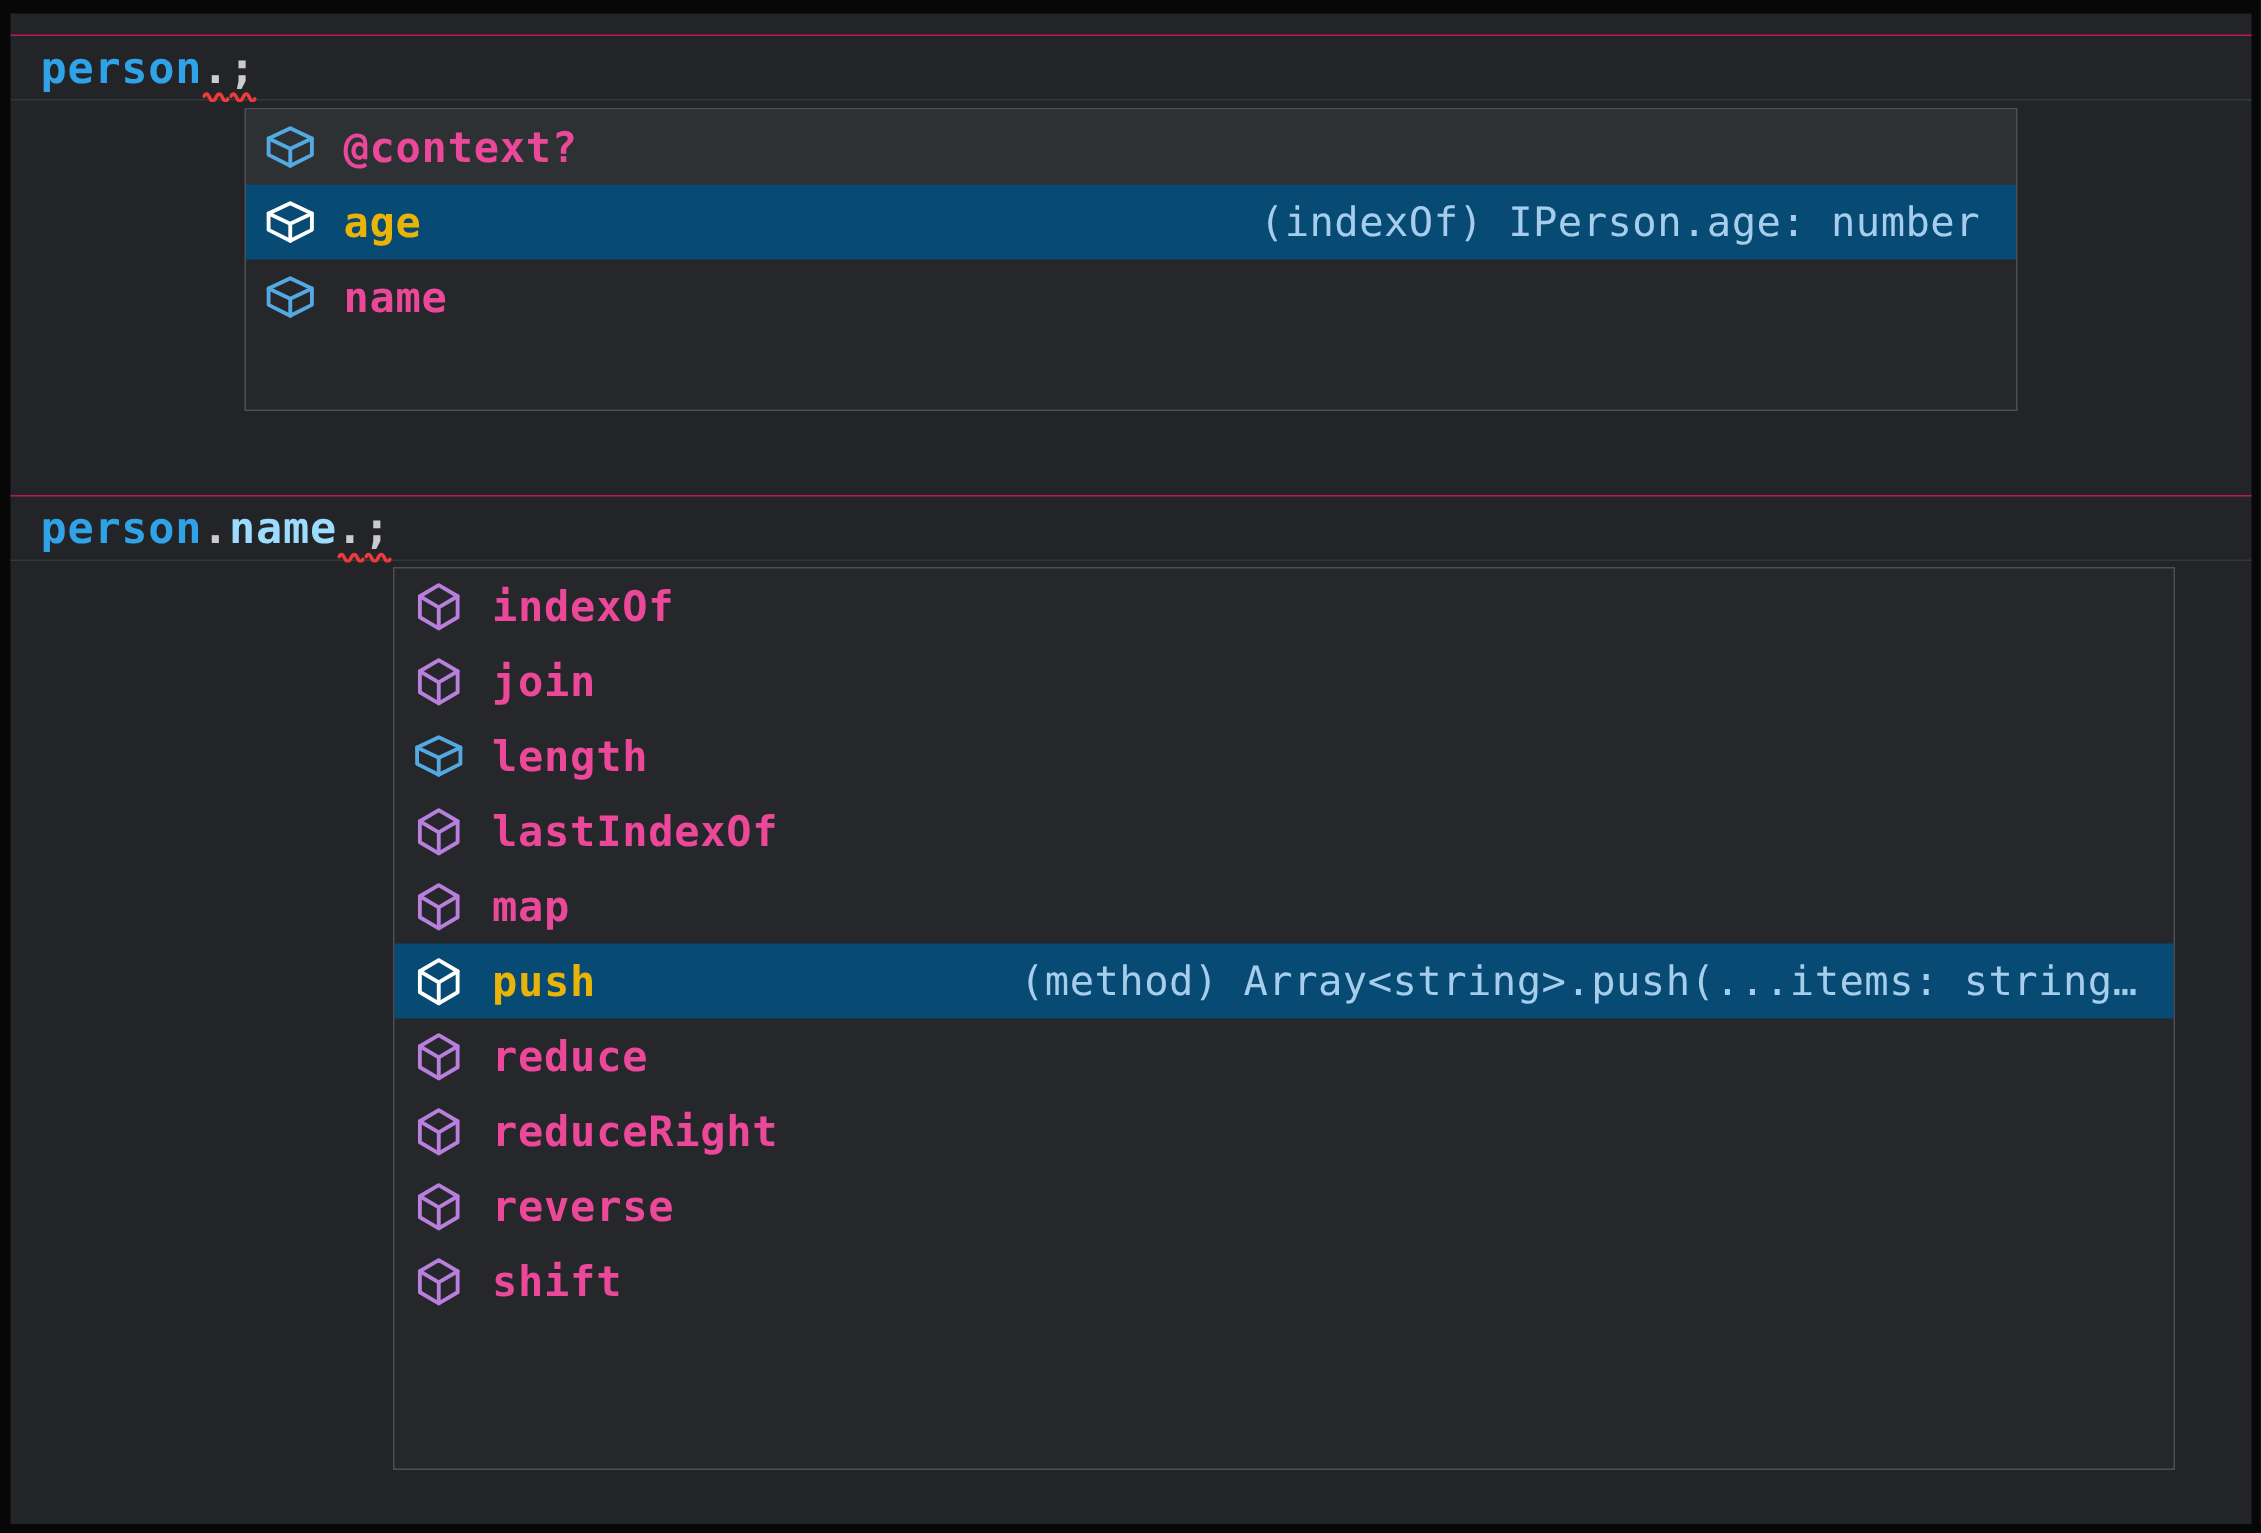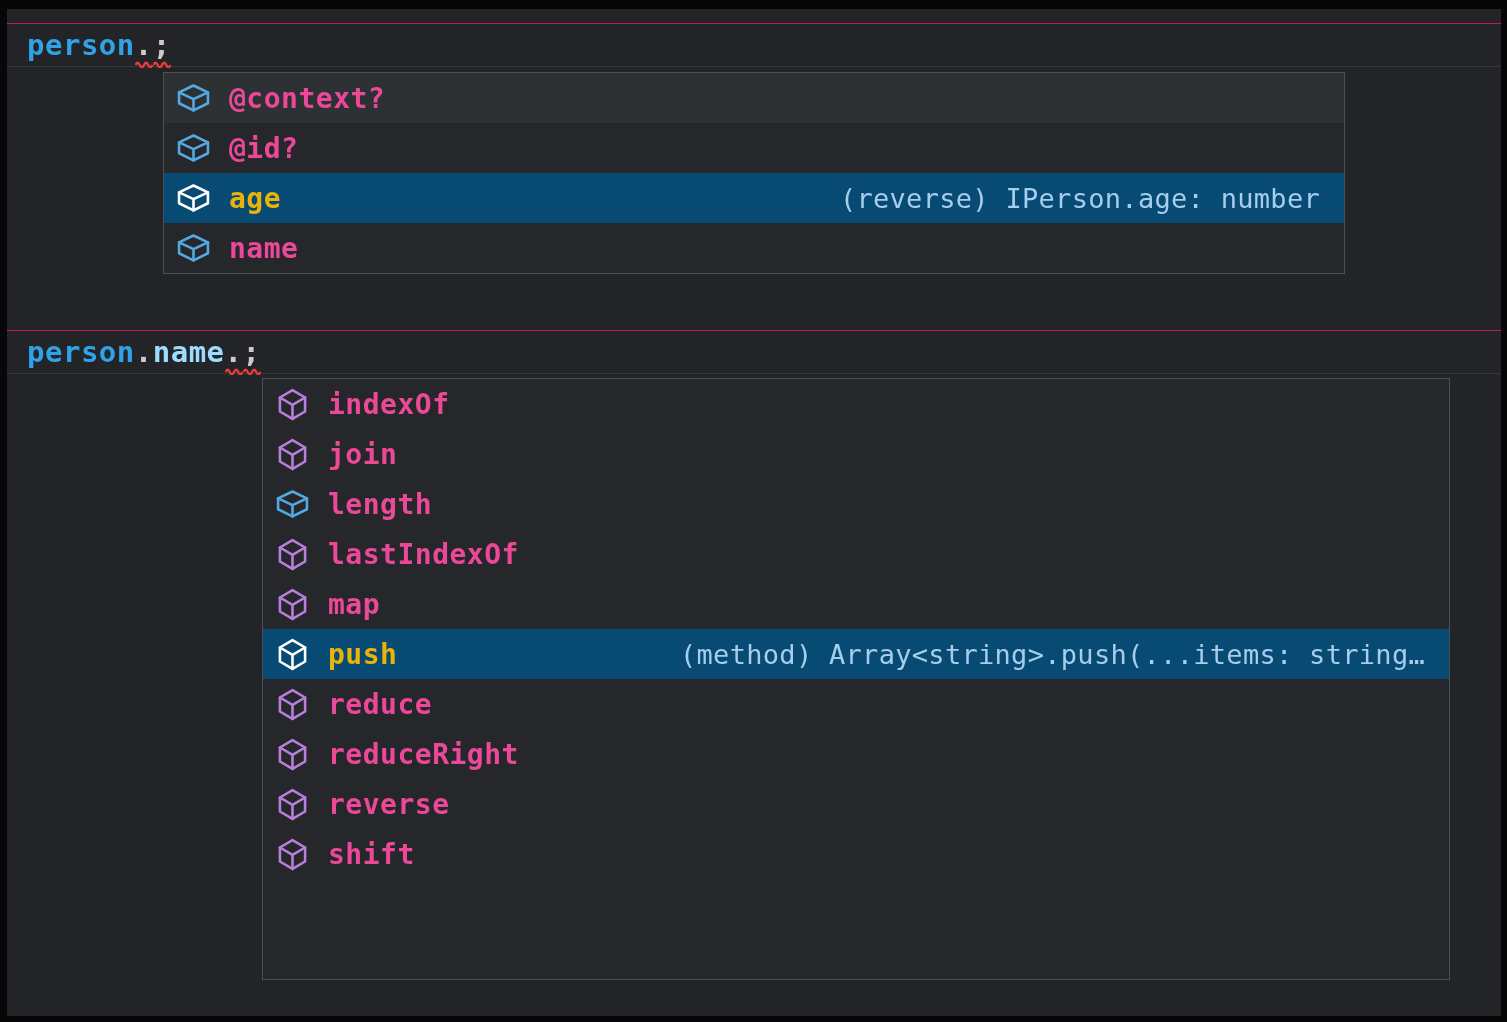--- a/index.html
+++ b/index.html
@@ -74,42 +74,31 @@
         <svg class="ic-field" viewBox="0 0 16 16">
             <path d="M8 1.7 L15 5 L15 10.3 L8 13.8 L1 10.3 L1 5 Z"></path>
             <path d="M1 5 L8 8.3 L15 5 M8 8.3 L8 13.8"></path>
           </svg>
 
       </span>
       <span class="slabel">@context?</span>
       <span class="sdetail"></span>
     </div>
 
-    <div class="srow">
-      <span class="sicon" data-kind="field">
-        <svg class="ic-field" viewBox="0 0 16 16">
-            <path d="M8 1.7 L15 5 L15 10.3 L8 13.8 L1 10.3 L1 5 Z"></path>
-            <path d="M1 5 L8 8.3 L15 5 M8 8.3 L8 13.8"></path>
-          </svg>
-
-      </span>
-      <span class="slabel">@id?</span>
-      <span class="sdetail"></span>
-    </div>
 
     <div class="srow" data-selected="true">
       <span class="sicon" data-kind="field">
         <svg class="ic-field" viewBox="0 0 16 16">
             <path d="M8 1.7 L15 5 L15 10.3 L8 13.8 L1 10.3 L1 5 Z"></path>
             <path d="M1 5 L8 8.3 L15 5 M8 8.3 L8 13.8"></path>
           </svg>
 
       </span>
       <span class="slabel">age</span>
-      <span class="sdetail">(reverse) IPerson.age: number</span>
+      <span class="sdetail">(indexOf) IPerson.age: number</span>
     </div>
 
     <div class="srow">
       <span class="sicon" data-kind="field">
         <svg class="ic-field" viewBox="0 0 16 16">
             <path d="M8 1.7 L15 5 L15 10.3 L8 13.8 L1 10.3 L1 5 Z"></path>
             <path d="M1 5 L8 8.3 L15 5 M8 8.3 L8 13.8"></path>
           </svg>
 
       </span>

